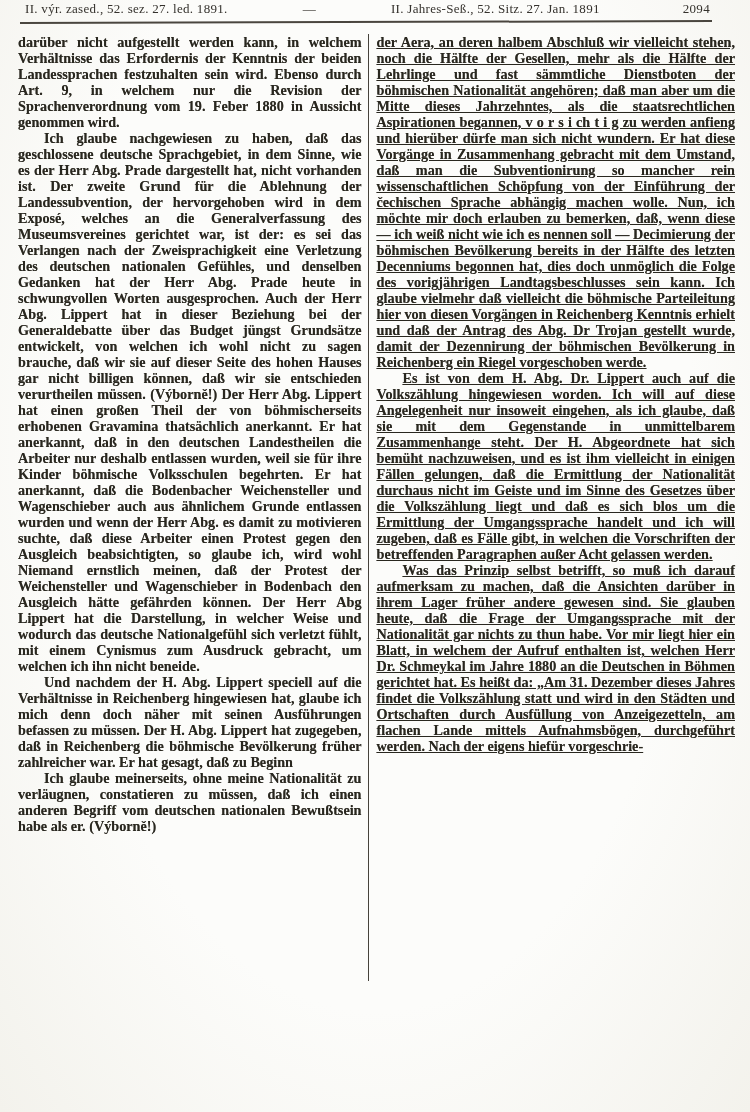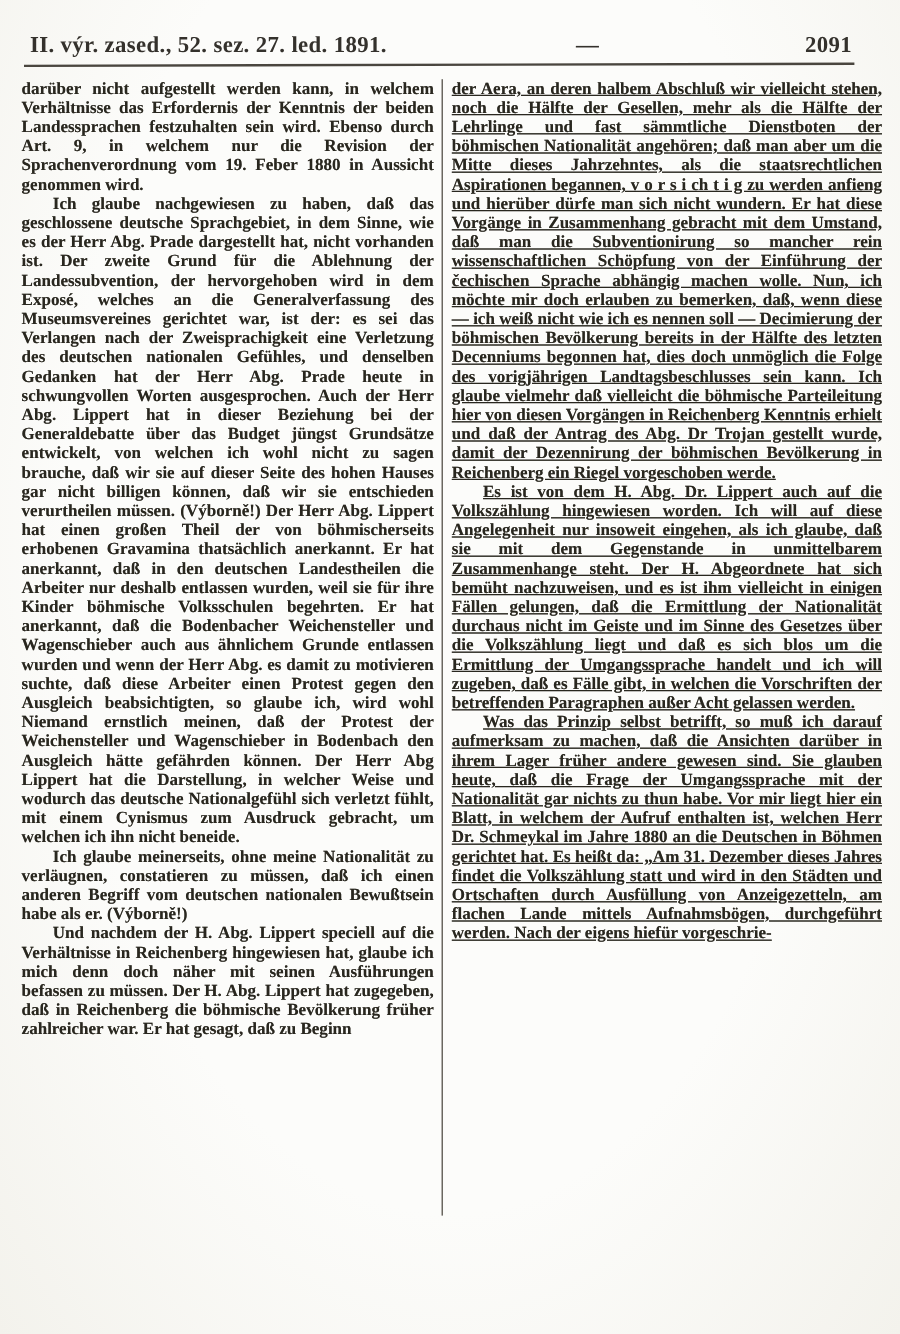--- a/index.html
+++ b/index.html
@@ -14,23 +14,23 @@
     background: #fafaf7;
     background-image: radial-gradient(ellipse at 50% 40%, #fcfcfa 60%, #f3f2ec 100%);
     overflow: hidden;
     color: #2b2926;
   }
   
   .header {
     display: flex;
     align-items: baseline;
     justify-content: space-between;
-    padding: 27px 40px 0 25px;
-    font-size: 19px;
-    font-weight: 700;
+    padding: 1px 40px 0 25px;
+    font-size: 13px;
+    font-weight: 400;
     letter-spacing: 0.3px;
     white-space: nowrap;
     color: #34312c;
   }
   .header .sep { padding: 0 6px; }
   .header .colno { padding-left: 14px; }
   .header-rule {
     margin: 4px 38px 0 20px;
     border-bottom: 2px solid #4a463f;
     transform: rotate(-0.15deg);
@@ -72,31 +72,32 @@
   }
 </style>
 </head>
 <body>
 
 <div class="page">
 
   <div class="header">
     <span>II. výr. zased., 52. sez. 27. led. 1891.</span>
     <span class="sep">—</span>
-    <span class="colno">2091</span>
+    <span>II. Jahres-Seß., 52. Sitz. 27. Jan. 1891</span>
+    <span class="colno">2094</span>
   </div>
   <div class="header-rule"></div>
 
   <div class="columns">
 
     <div class="col left">
       <p>darüber nicht aufgestellt werden kann, in welchem Verhältnisse das Erfordernis der Kenntnis der beiden Landessprachen festzuhalten sein wird. Ebenso durch Art. 9, in welchem nur die Revision der Sprachenverordnung vom 19. Feber 1880 in Aussicht genommen wird.</p>
       <p class="ind">Ich glaube nachgewiesen zu haben, daß das geschlossene deutsche Sprachgebiet, in dem Sinne, wie es der Herr Abg. Prade dargestellt hat, nicht vorhanden ist. Der zweite Grund für die Ablehnung der Landessubvention, der hervorgehoben wird in dem Exposé, welches an die Generalverfassung des Museumsvereines gerichtet war, ist der: es sei das Verlangen nach der Zweisprachigkeit eine Verletzung des deutschen nationalen Gefühles, und denselben Gedanken hat der Herr Abg. Prade heute in schwungvollen Worten ausgesprochen. Auch der Herr Abg. Lippert hat in dieser Beziehung bei der Generaldebatte über das Budget jüngst Grundsätze entwickelt, von welchen ich wohl nicht zu sagen brauche, daß wir sie auf dieser Seite des hohen Hauses gar nicht billigen können, daß wir sie entschieden verurtheilen müssen. (Výborně!) Der Herr Abg. Lippert hat einen großen Theil der von böhmischerseits erhobenen Gravamina thatsächlich anerkannt. Er hat anerkannt, daß in den deutschen Landestheilen die Arbeiter nur deshalb entlassen wurden, weil sie für ihre Kinder böhmische Volksschulen begehrten. Er hat anerkannt, daß die Bodenbacher Weichensteller und Wagenschieber auch aus ähnlichem Grunde entlassen wurden und wenn der Herr Abg. es damit zu motivieren suchte, daß diese Arbeiter einen Protest gegen den Ausgleich beabsichtigten, so glaube ich, wird wohl Niemand ernstlich meinen, daß der Protest der Weichensteller und Wagenschieber in Bodenbach den Ausgleich hätte gefährden können. Der Herr Abg Lippert hat die Darstellung, in welcher Weise und wodurch das deutsche Nationalgefühl sich verletzt fühlt, mit einem Cynismus zum Ausdruck gebracht, um welchen ich ihn nicht beneide.</p>
+      <p class="ind">Und nachdem der H. Abg. Lippert speciell auf die Verhältnisse in Reichenberg hingewiesen hat, glaube ich mich denn doch näher mit seinen Ausführungen befassen zu müssen. Der H. Abg. Lippert hat zugegeben, daß in Reichenberg die böhmische Bevölkerung früher zahlreicher war. Er hat gesagt, daß zu Beginn</p>
       <p class="ind">Ich glaube meinerseits, ohne meine Nationalität zu verläugnen, constatieren zu müssen, daß ich einen anderen Begriff vom deutschen nationalen Bewußtsein habe als er. (Výborně!)</p>
-      <p class="ind">Und nachdem der H. Abg. Lippert speciell auf die Verhältnisse in Reichenberg hingewiesen hat, glaube ich mich denn doch näher mit seinen Ausführungen befassen zu müssen. Der H. Abg. Lippert hat zugegeben, daß in Reichenberg die böhmische Bevölkerung früher zahlreicher war. Er hat gesagt, daß zu Beginn</p>
     </div>
 
     <div class="divider"></div>
 
     <div class="col right">
       <p>der Aera, an deren halbem Abschluß wir vielleicht stehen, noch die Hälfte der Gesellen, mehr als die Hälfte der Lehrlinge und fast sämmtliche Dienstboten der böhmischen Nationalität angehören; daß man aber um die Mitte dieses Jahrzehntes, als die staatsrechtlichen Aspirationen begannen, v o r s i ch t i g zu werden anfieng und hierüber dürfe man sich nicht wundern. Er hat diese Vorgänge in Zusammenhang gebracht mit dem Umstand, daß man die Subventionirung so mancher rein wissenschaftlichen Schöpfung von der Einführung der čechischen Sprache abhängig machen wolle. Nun, ich möchte mir doch erlauben zu bemerken, daß, wenn diese — ich weiß nicht wie ich es nennen soll — Decimierung der böhmischen Bevölkerung bereits in der Hälfte des letzten Decenniums begonnen hat, dies doch unmöglich die Folge des vorigjährigen Landtagsbeschlusses sein kann. Ich glaube vielmehr daß vielleicht die böhmische Parteileitung hier von diesen Vorgängen in Reichenberg Kenntnis erhielt und daß der Antrag des Abg. Dr Trojan gestellt wurde, damit der Dezennirung der böhmischen Bevölkerung in Reichenberg ein Riegel vorgeschoben werde.</p>
       <p class="ind">Es ist von dem H. Abg. Dr. Lippert auch auf die Volkszählung hingewiesen worden. Ich will auf diese Angelegenheit nur insoweit eingehen, als ich glaube, daß sie mit dem Gegenstande in unmittelbarem Zusammenhange steht. Der H. Abgeordnete hat sich bemüht nachzuweisen, und es ist ihm vielleicht in einigen Fällen gelungen, daß die Ermittlung der Nationalität durchaus nicht im Geiste und im Sinne des Gesetzes über die Volkszählung liegt und daß es sich blos um die Ermittlung der Umgangssprache handelt und ich will zugeben, daß es Fälle gibt, in welchen die Vorschriften der betreffenden Paragraphen außer Acht gelassen werden.</p>
       <p class="ind">Was das Prinzip selbst betrifft, so muß ich darauf aufmerksam zu machen, daß die Ansichten darüber in ihrem Lager früher andere gewesen sind. Sie glauben heute, daß die Frage der Umgangssprache mit der Nationalität gar nichts zu thun habe. Vor mir liegt hier ein Blatt, in welchem der Aufruf enthalten ist, welchen Herr Dr. Schmeykal im Jahre 1880 an die Deutschen in Böhmen gerichtet hat. Es heißt da: „Am 31. Dezember dieses Jahres findet die Volkszählung statt und wird in den Städten und Ortschaften durch Ausfüllung von Anzeigezetteln, am flachen Lande mittels Aufnahmsbögen, durchgeführt werden. Nach der eigens hiefür vorgeschrie-</p>
     </div>
 

